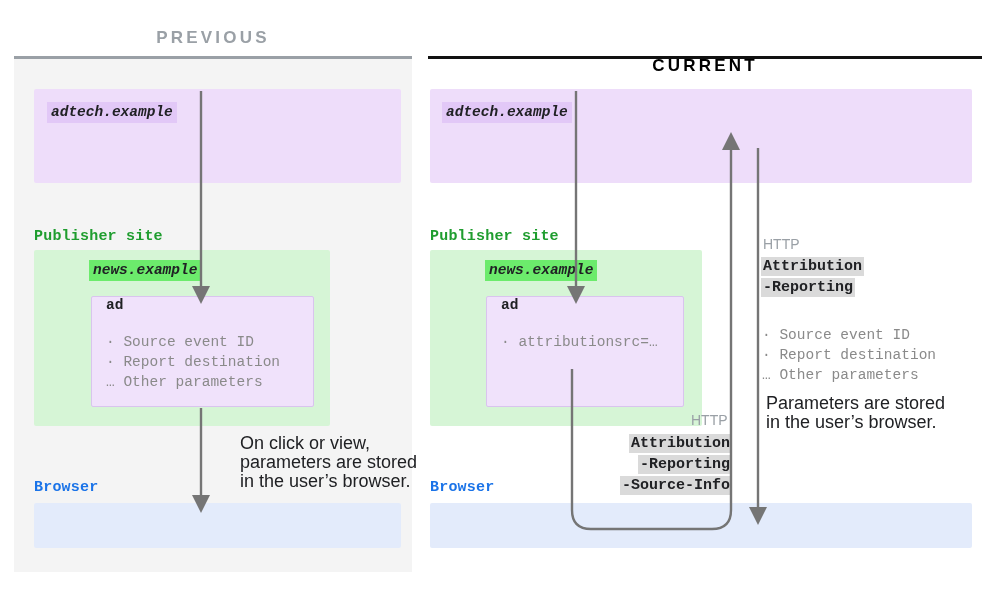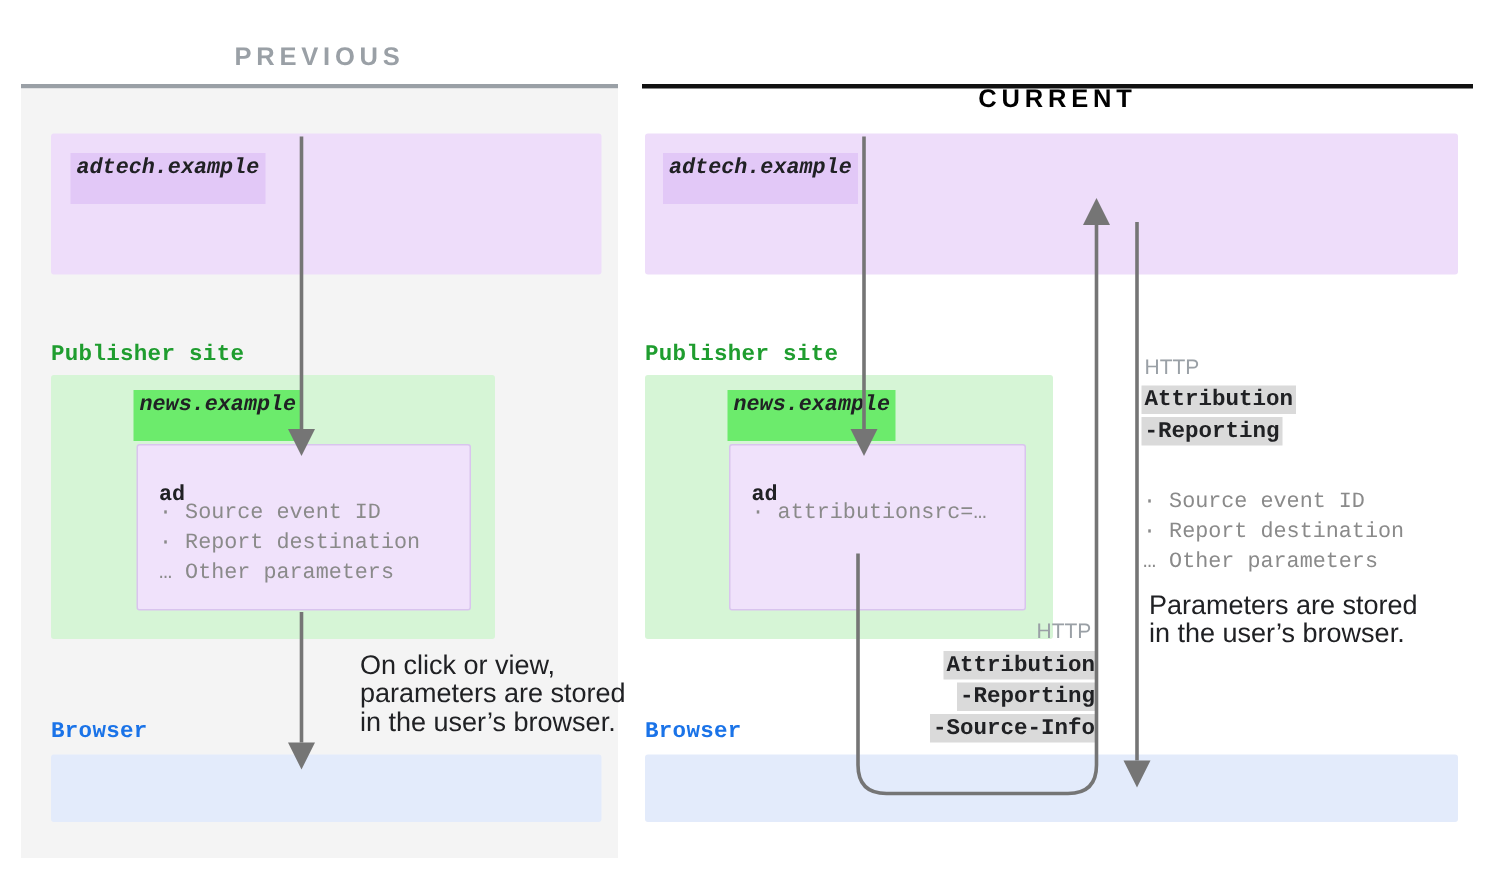--- a/index.html
+++ b/index.html
@@ -53,36 +53,36 @@
   .label-green { color: #1f9d2f; }
   .label-blue  { color: #1a73e8; }
 
   .domain-chip {
     position: absolute;
     font-family: "Liberation Mono", monospace;
     font-size: 14.5px;
     font-style: italic;
     font-weight: bold;
     color: #202124;
-    padding: 2px 4px 16px 4px;
+    padding: 2px 4px 3px 4px;
     white-space: nowrap;
   }
   .chip-purple { background: #e2c8f7; }
   .chip-green  { background: #6ceb6c; margin-left: 44px; }
 
   
   .ad-card {
     position: absolute;
     background: #f0e2fb;
     border: 1px solid #d9c4ee;
     border-radius: 2px;
   }
   .ad-title {
     position: absolute;
-    left: 14px; top: 25px;
+    left: 14px; top: 0;
     font-family: "Liberation Mono", monospace;
     font-size: 14.5px;
     font-weight: bold;
     color: #202124;
   }
   .ad-list {
     position: absolute;
     left: 14px; top: 35px;
     font-family: "Liberation Mono", monospace;
     font-size: 14.5px;

